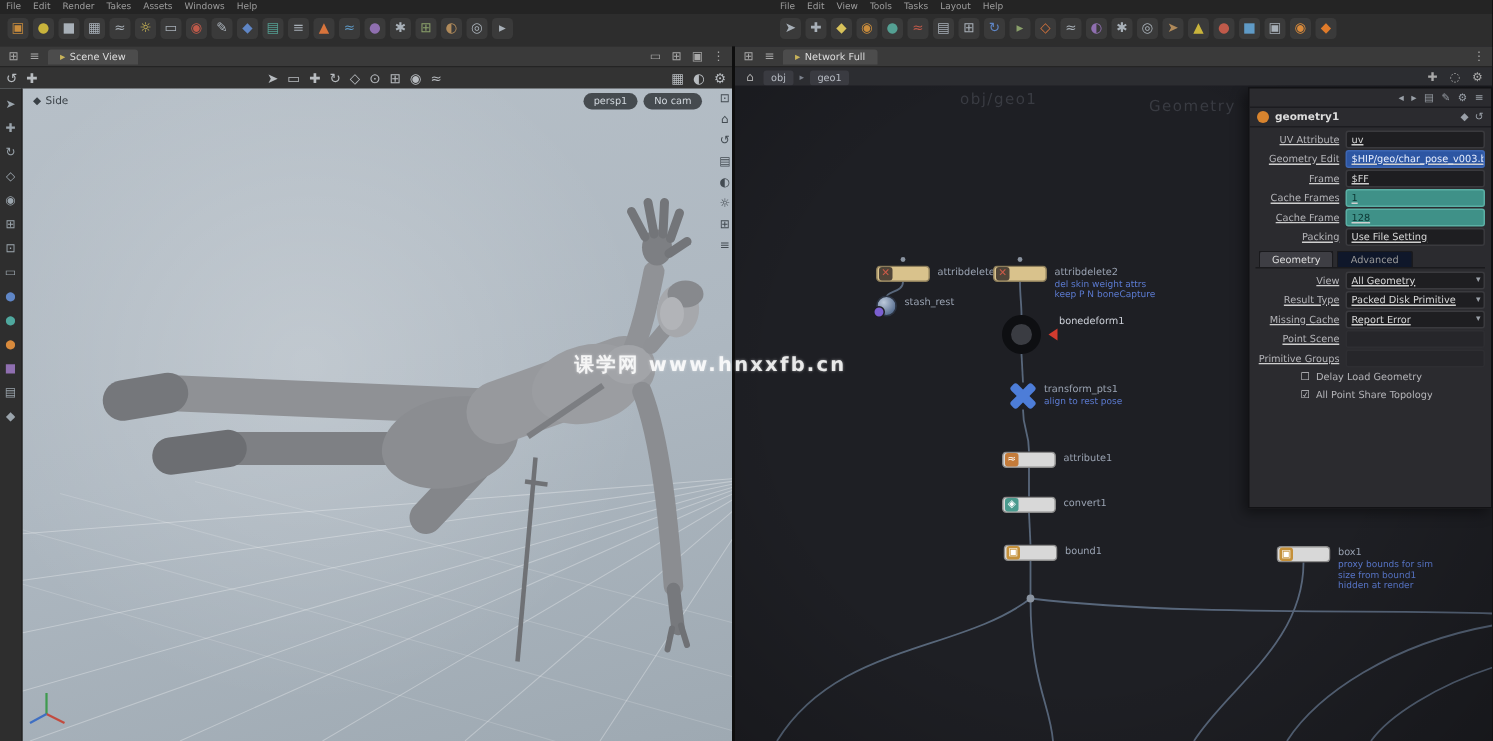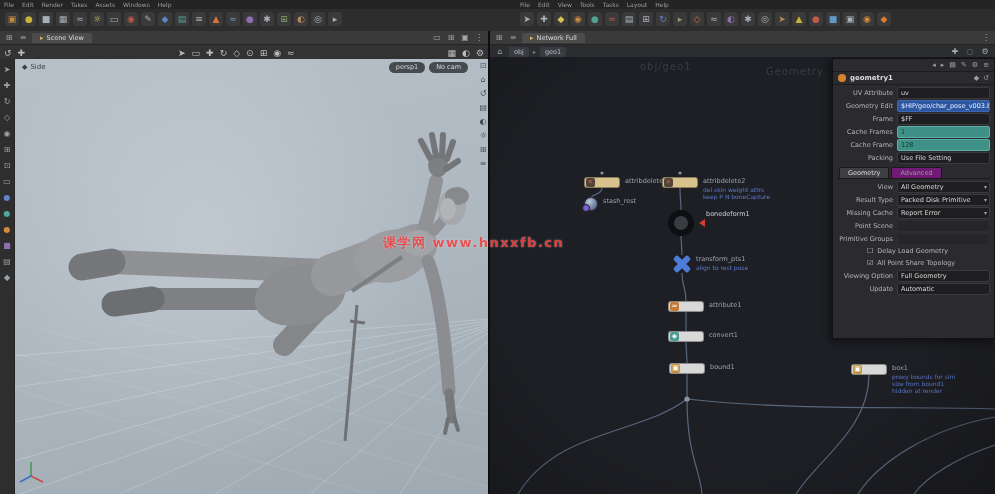--- a/index.html
+++ b/index.html
@@ -81,37 +81,37 @@
       border-top:4px solid transparent;border-bottom:4px solid transparent;border-right:6px solid #d23b2f;}
 
   
   .params{position:absolute;right:0;top:1px;width:163px;height:281px;background:#2b2b2f;border:1px solid #121215;box-shadow:-3px 3px 8px rgba(0,0,0,.45);box-sizing:border-box;}
   .pheader{display:flex;justify-content:flex-end;gap:5px;padding:2px 5px;border-bottom:1px solid #1c1c20;}
   .pheader .picon{font-size:7px;color:#9aa0a8;line-height:8px;}
   .ptitle{display:flex;align-items:center;gap:4px;padding:2px 5px;border-bottom:1px solid #1c1c20;}
   .pnode-icon{width:8px;height:8px;border-radius:50%;background:#d8842e;font-size:0;}
   .pname{font-size:7px;font-weight:bold;color:#ddd;}
   .ptitle .picon{font-size:7px;color:#9aa0a8;}
-  .prow{display:flex;align-items:center;height:11px;margin:2px 4px;gap:4px;}
+  .prow{display:flex;align-items:center;height:11px;margin:2px 4px;gap:4px;text-decoration:underline;}
   .plabel{flex:0 0 56px;text-align:right;font-size:6.5px;color:#b4b4b8;white-space:nowrap;overflow:hidden;}
   .pvalue{flex:1;height:10px;line-height:10px;background:#1e1e21;border:1px solid #3a3a3e;border-radius:2px;font-size:6.5px;color:#d8d8d8;padding:0 3px;white-space:nowrap;overflow:hidden;}
   .row-teal .pvalue{background:#3f9188;border-color:#5bafa4;color:#0b3531;}
   .row-field .pvalue{background:#2d56a3;border-color:#3d66b3;color:#e8efff;}
   .row-dd .pvalue{position:relative;padding-right:10px;}
   .row-dd .pvalue::after{content:"▾";position:absolute;right:2px;top:0;font-size:6px;color:#9aa0a8;}
   .row-dis .pvalue{background:#26262a;border-color:#2e2e32;color:#666;}
   .ptabs{display:flex;gap:2px;margin:4px 4px 0;border-bottom:1px solid #1a1a1d;padding-left:2px;}
-  .ptab{font-size:6.5px;line-height:10px;padding:0 8px;background:#701a75;color:#999;border:1px solid #1a1a1d;border-bottom:none;border-radius:2px 2px 0 0;}
+  .ptab{font-size:6.5px;line-height:10px;padding:0 8px;background:#0f172a;color:#999;border:1px solid #1a1a1d;border-bottom:none;border-radius:2px 2px 0 0;}
   .ptab.active{background:#3e3e44;color:#ddd;}
   .pcheck{display:flex;align-items:center;gap:4px;height:10px;margin:2px 4px 2px 34px;}
   .pbox{font-size:7px;color:#c8c8cc;line-height:8px;}
   .pchecklabel{font-size:6.5px;color:#b4b4b8;white-space:nowrap;overflow:hidden;}
 
   
-  .watermark{position:absolute;left:383px;top:234px;font-size:13px;font-weight:bold;color:#ef4444;
+  .watermark{position:absolute;left:383px;top:234px;font-size:13px;font-weight:bold;color:#ffffff;
       letter-spacing:1.5px;opacity:.9;z-index:50;text-shadow:0 0 2px rgba(255,255,255,.55);white-space:nowrap;}
 </style>
 </head>
 <body>
 
 <div id="app">
 
   <div class="menubar">
     <div class="mgroup mleft">
 
@@ -570,29 +570,18 @@
         <div class="pcheck">
               <span class="pbox">☐</span>
               <span class="pchecklabel">Delay Load Geometry</span>
             </div>
             <div class="pcheck">
               <span class="pbox">☑</span>
               <span class="pchecklabel">All Point Share Topology</span>
             </div>
           </div>
 
-        <div>
-
-        <div class="prow row-small">
-              <span class="plabel">Viewing Option</span>
-              <span class="pvalue">Full Geometry</span>
-            </div>
-            <div class="prow row-small">
-              <span class="plabel">Update</span>
-              <span class="pvalue">Automatic</span>
-            </div>
-          </div>
       </div>
     </div>
   </div>
 
   <div class="watermark">课学网 www.hnxxfb.cn</div>
 </div>
 
 </body></html>

